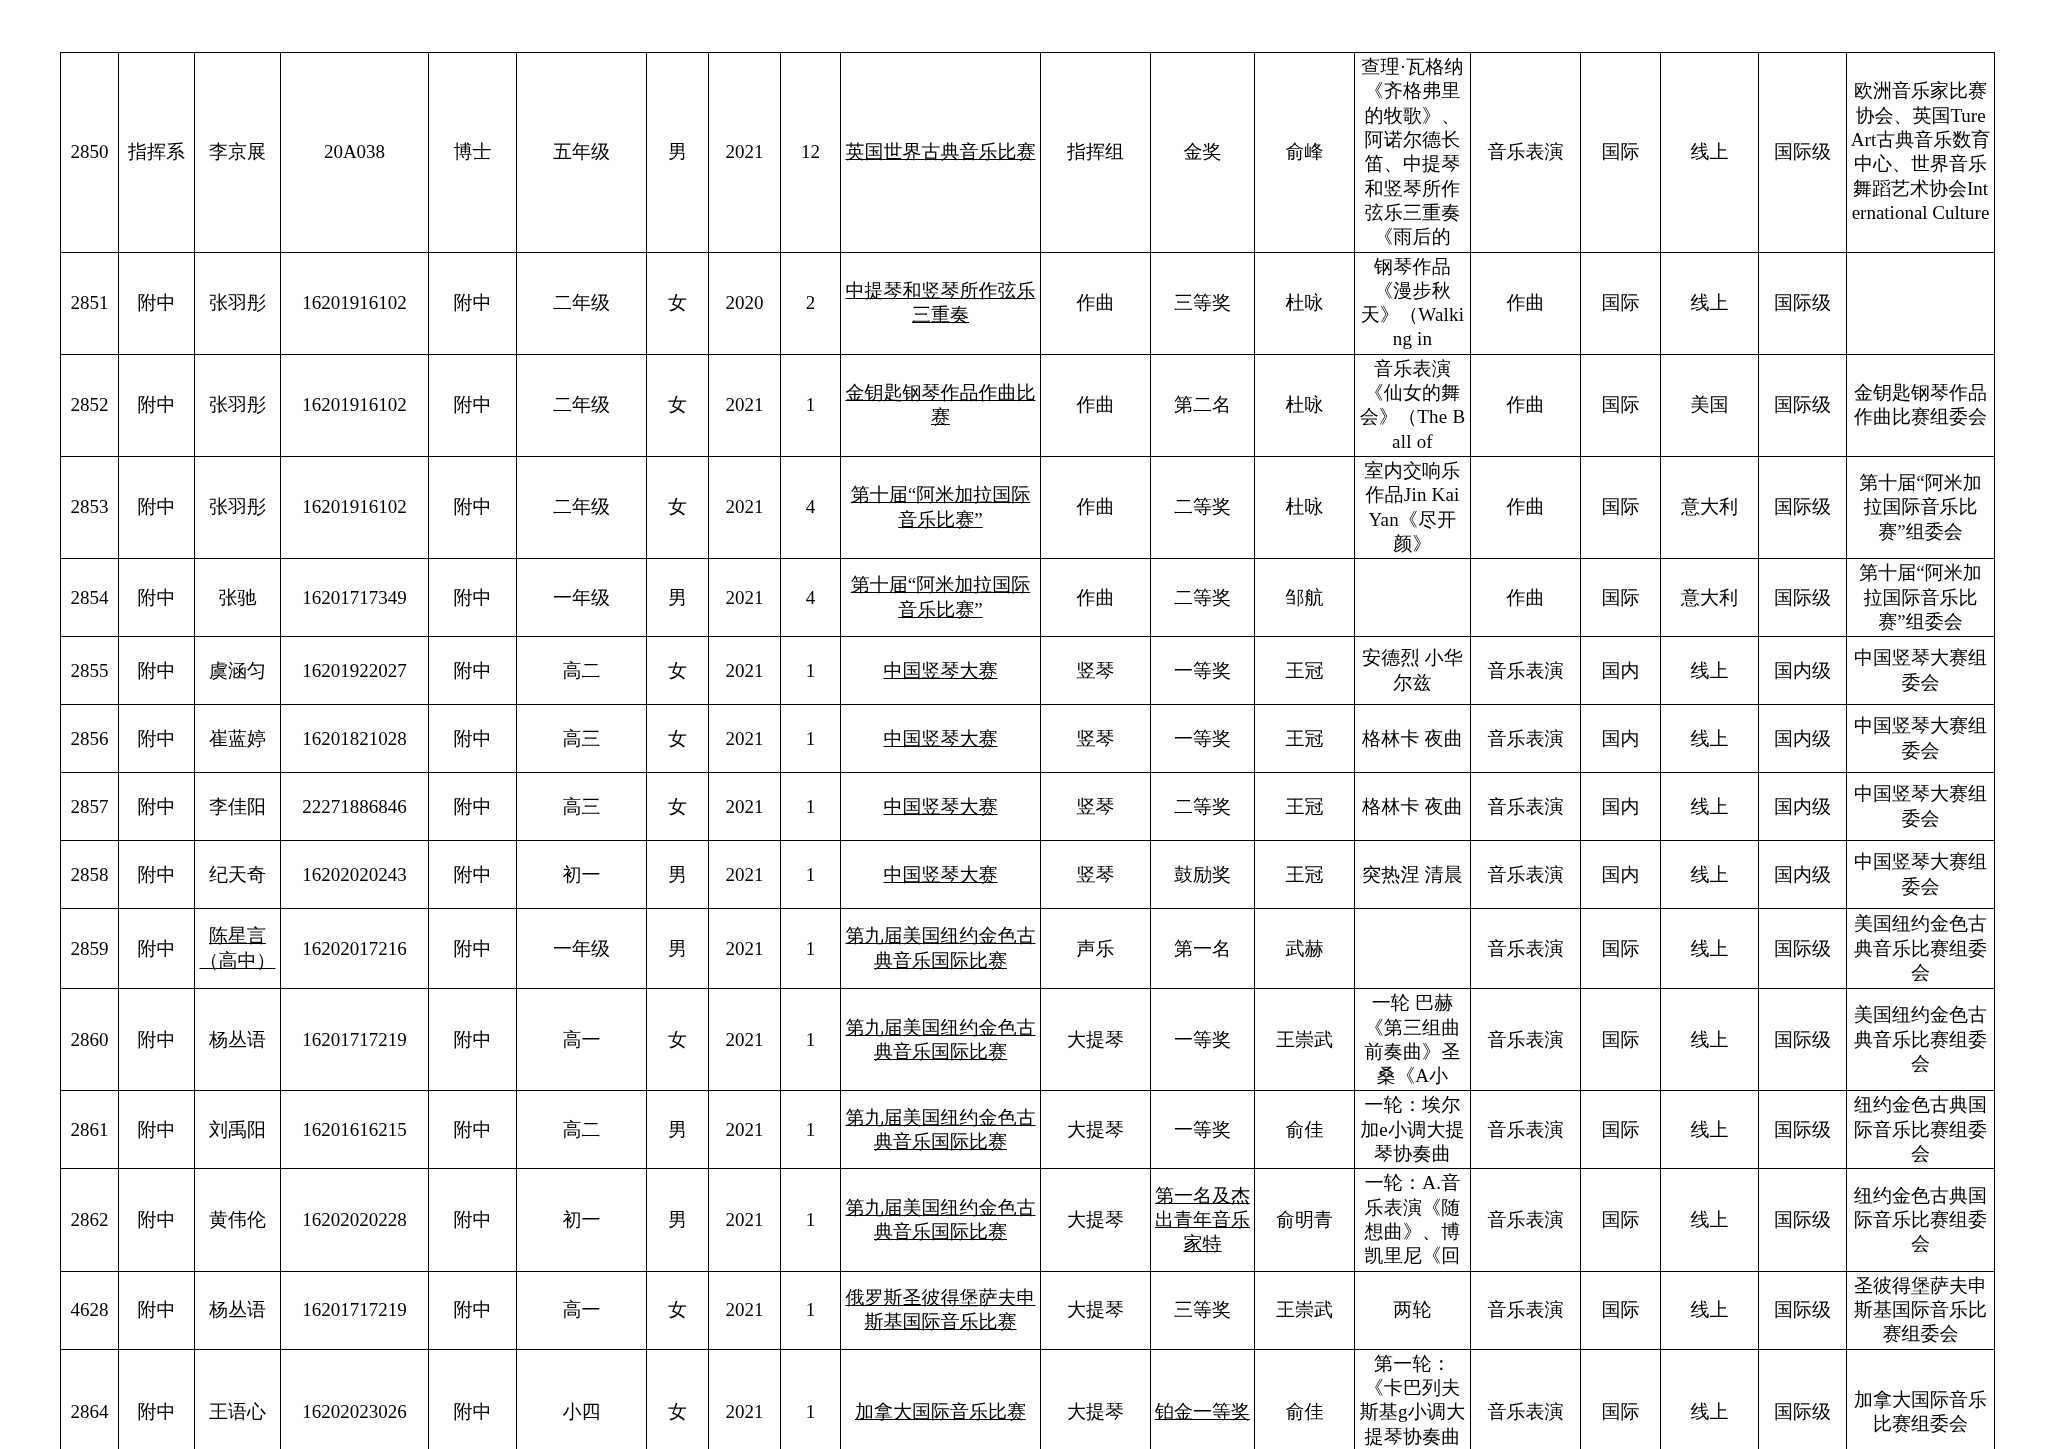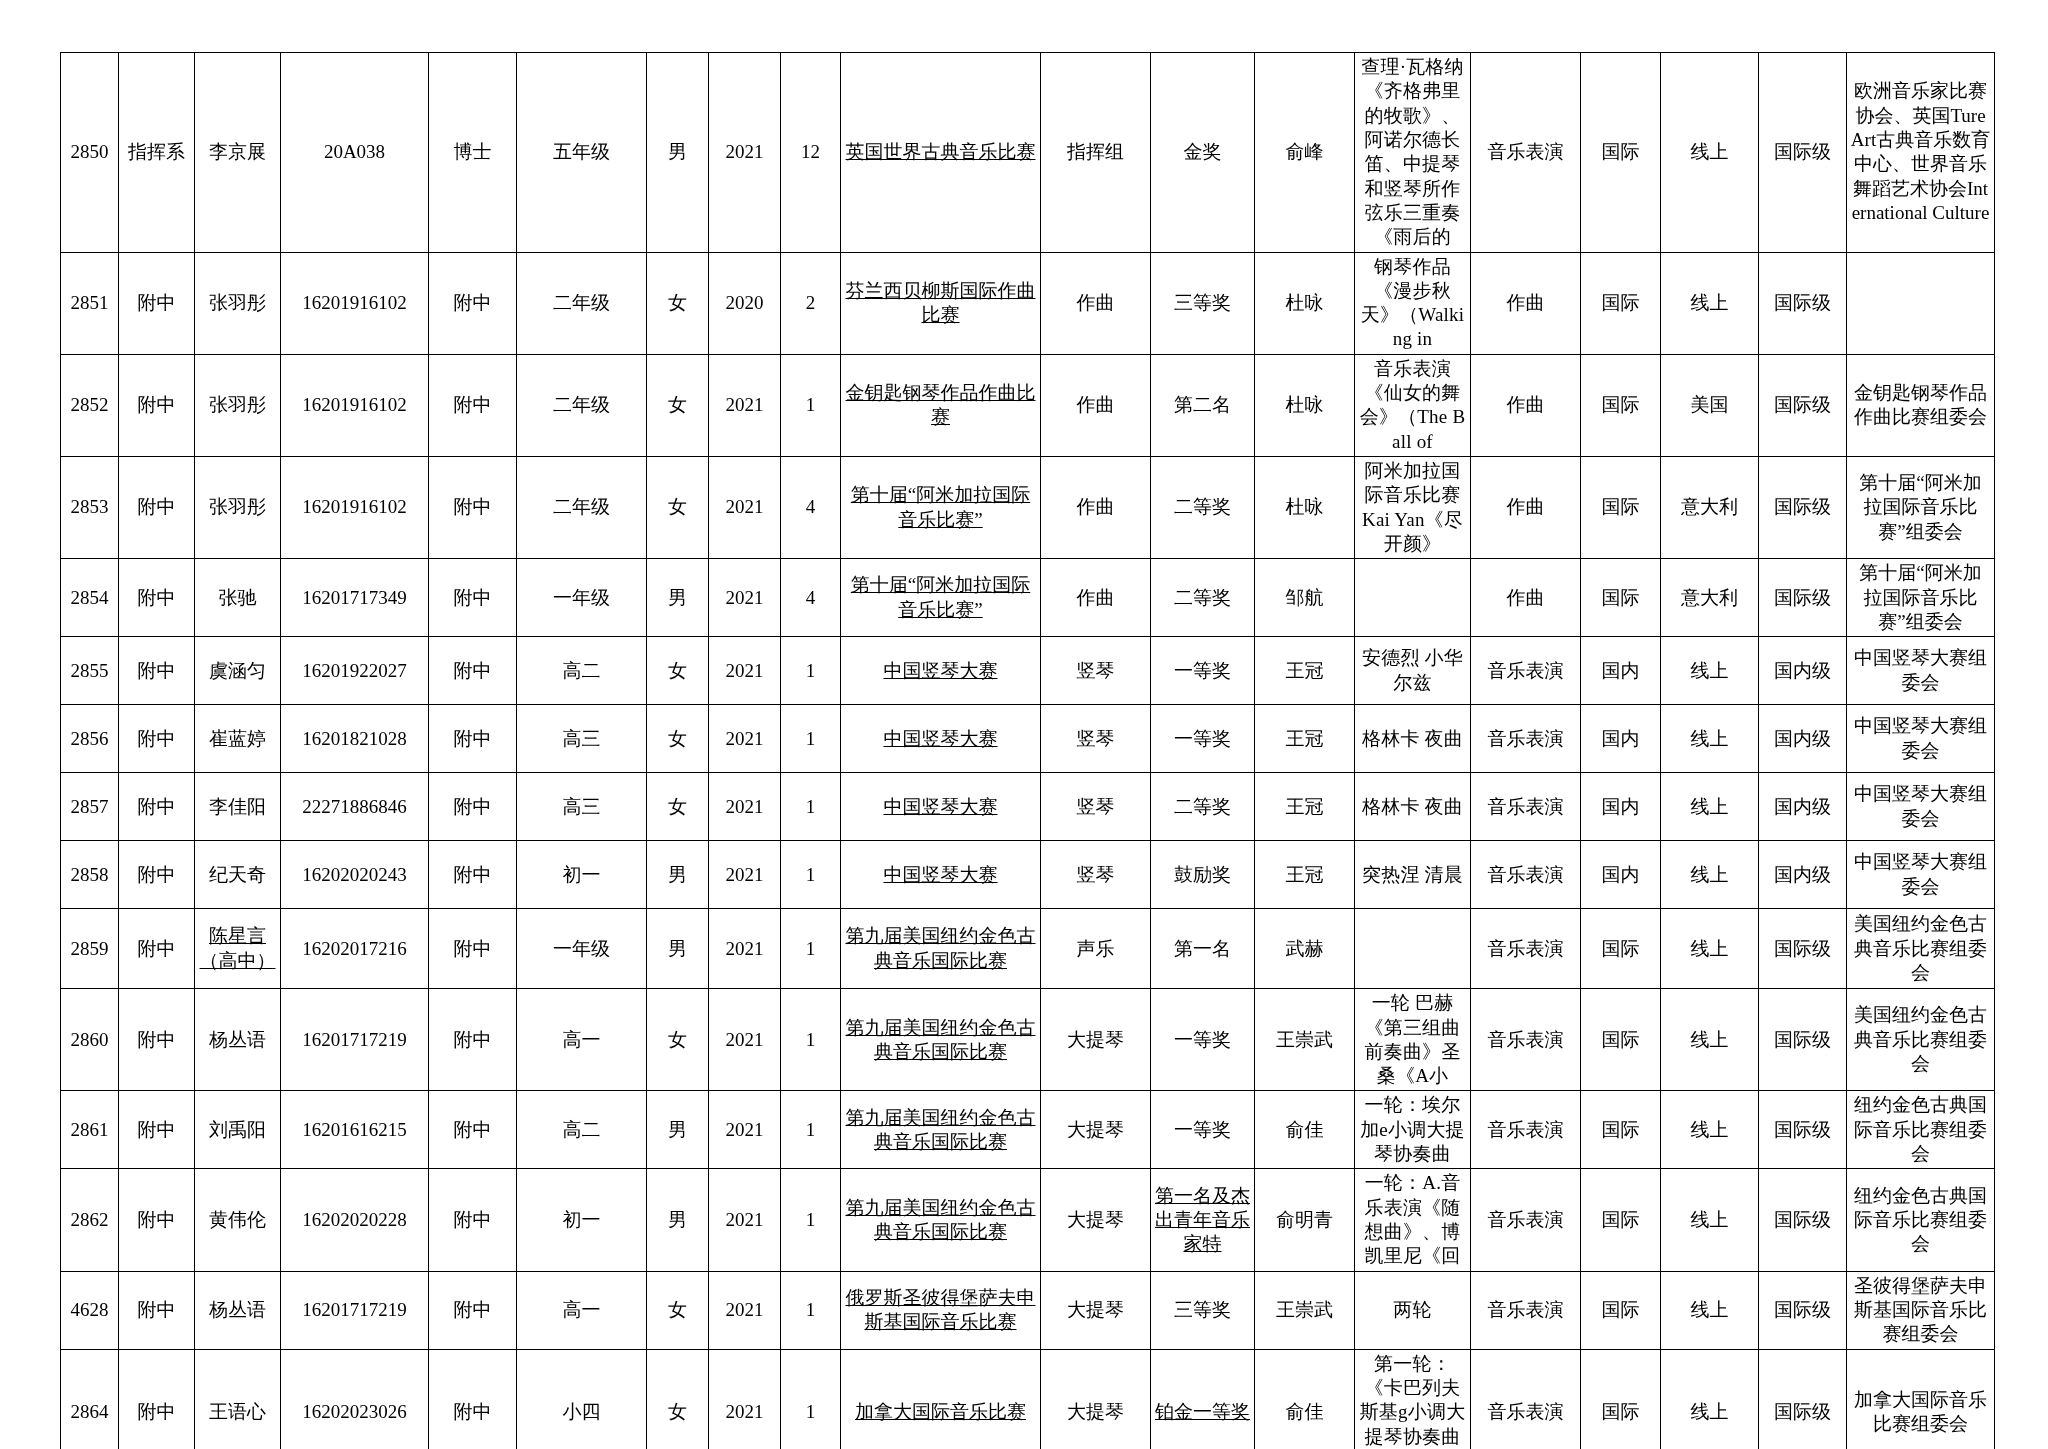--- a/index.html
+++ b/index.html
@@ -125,21 +125,21 @@
       <tr style="height:68px">
         <td>2851</td>
         <td>附中</td>
         <td>张羽彤</td>
         <td>16201916102</td>
         <td>附中</td>
         <td>二年级</td>
         <td>女</td>
         <td>2020</td>
         <td>2</td>
-        <td class="tight">芬兰西贝柳斯国际作曲比赛</td>
+        <td class="tight">中提琴和竖琴所作弦乐三重奏</td>
         <td>作曲</td>
         <td>三等奖</td>
         <td>杜咏</td>
         <td class="works">钢琴作品《漫步秋天》（Walking in</td>
         <td>作曲</td>
         <td>国际</td>
         <td>线上</td>
         <td>国际级</td>
         <td class="small"></td>
       </tr>
@@ -173,21 +173,21 @@
         <td>16201916102</td>
         <td>附中</td>
         <td>二年级</td>
         <td>女</td>
         <td>2021</td>
         <td>4</td>
         <td class="tight">第十届“阿米加拉国际音乐比赛”</td>
         <td>作曲</td>
         <td>二等奖</td>
         <td>杜咏</td>
-        <td class="works">阿米加拉国际音乐比赛 Kai Yan《尽开颜》</td>
+        <td class="works">室内交响乐作品Jin Kai Yan《尽开颜》</td>
         <td>作曲</td>
         <td>国际</td>
         <td>意大利</td>
         <td>国际级</td>
         <td class="small">第十届“阿米加拉国际音乐比赛”组委会</td>
       </tr>
 
       <tr style="height:68px">
         <td>2854</td>
         <td>附中</td>

